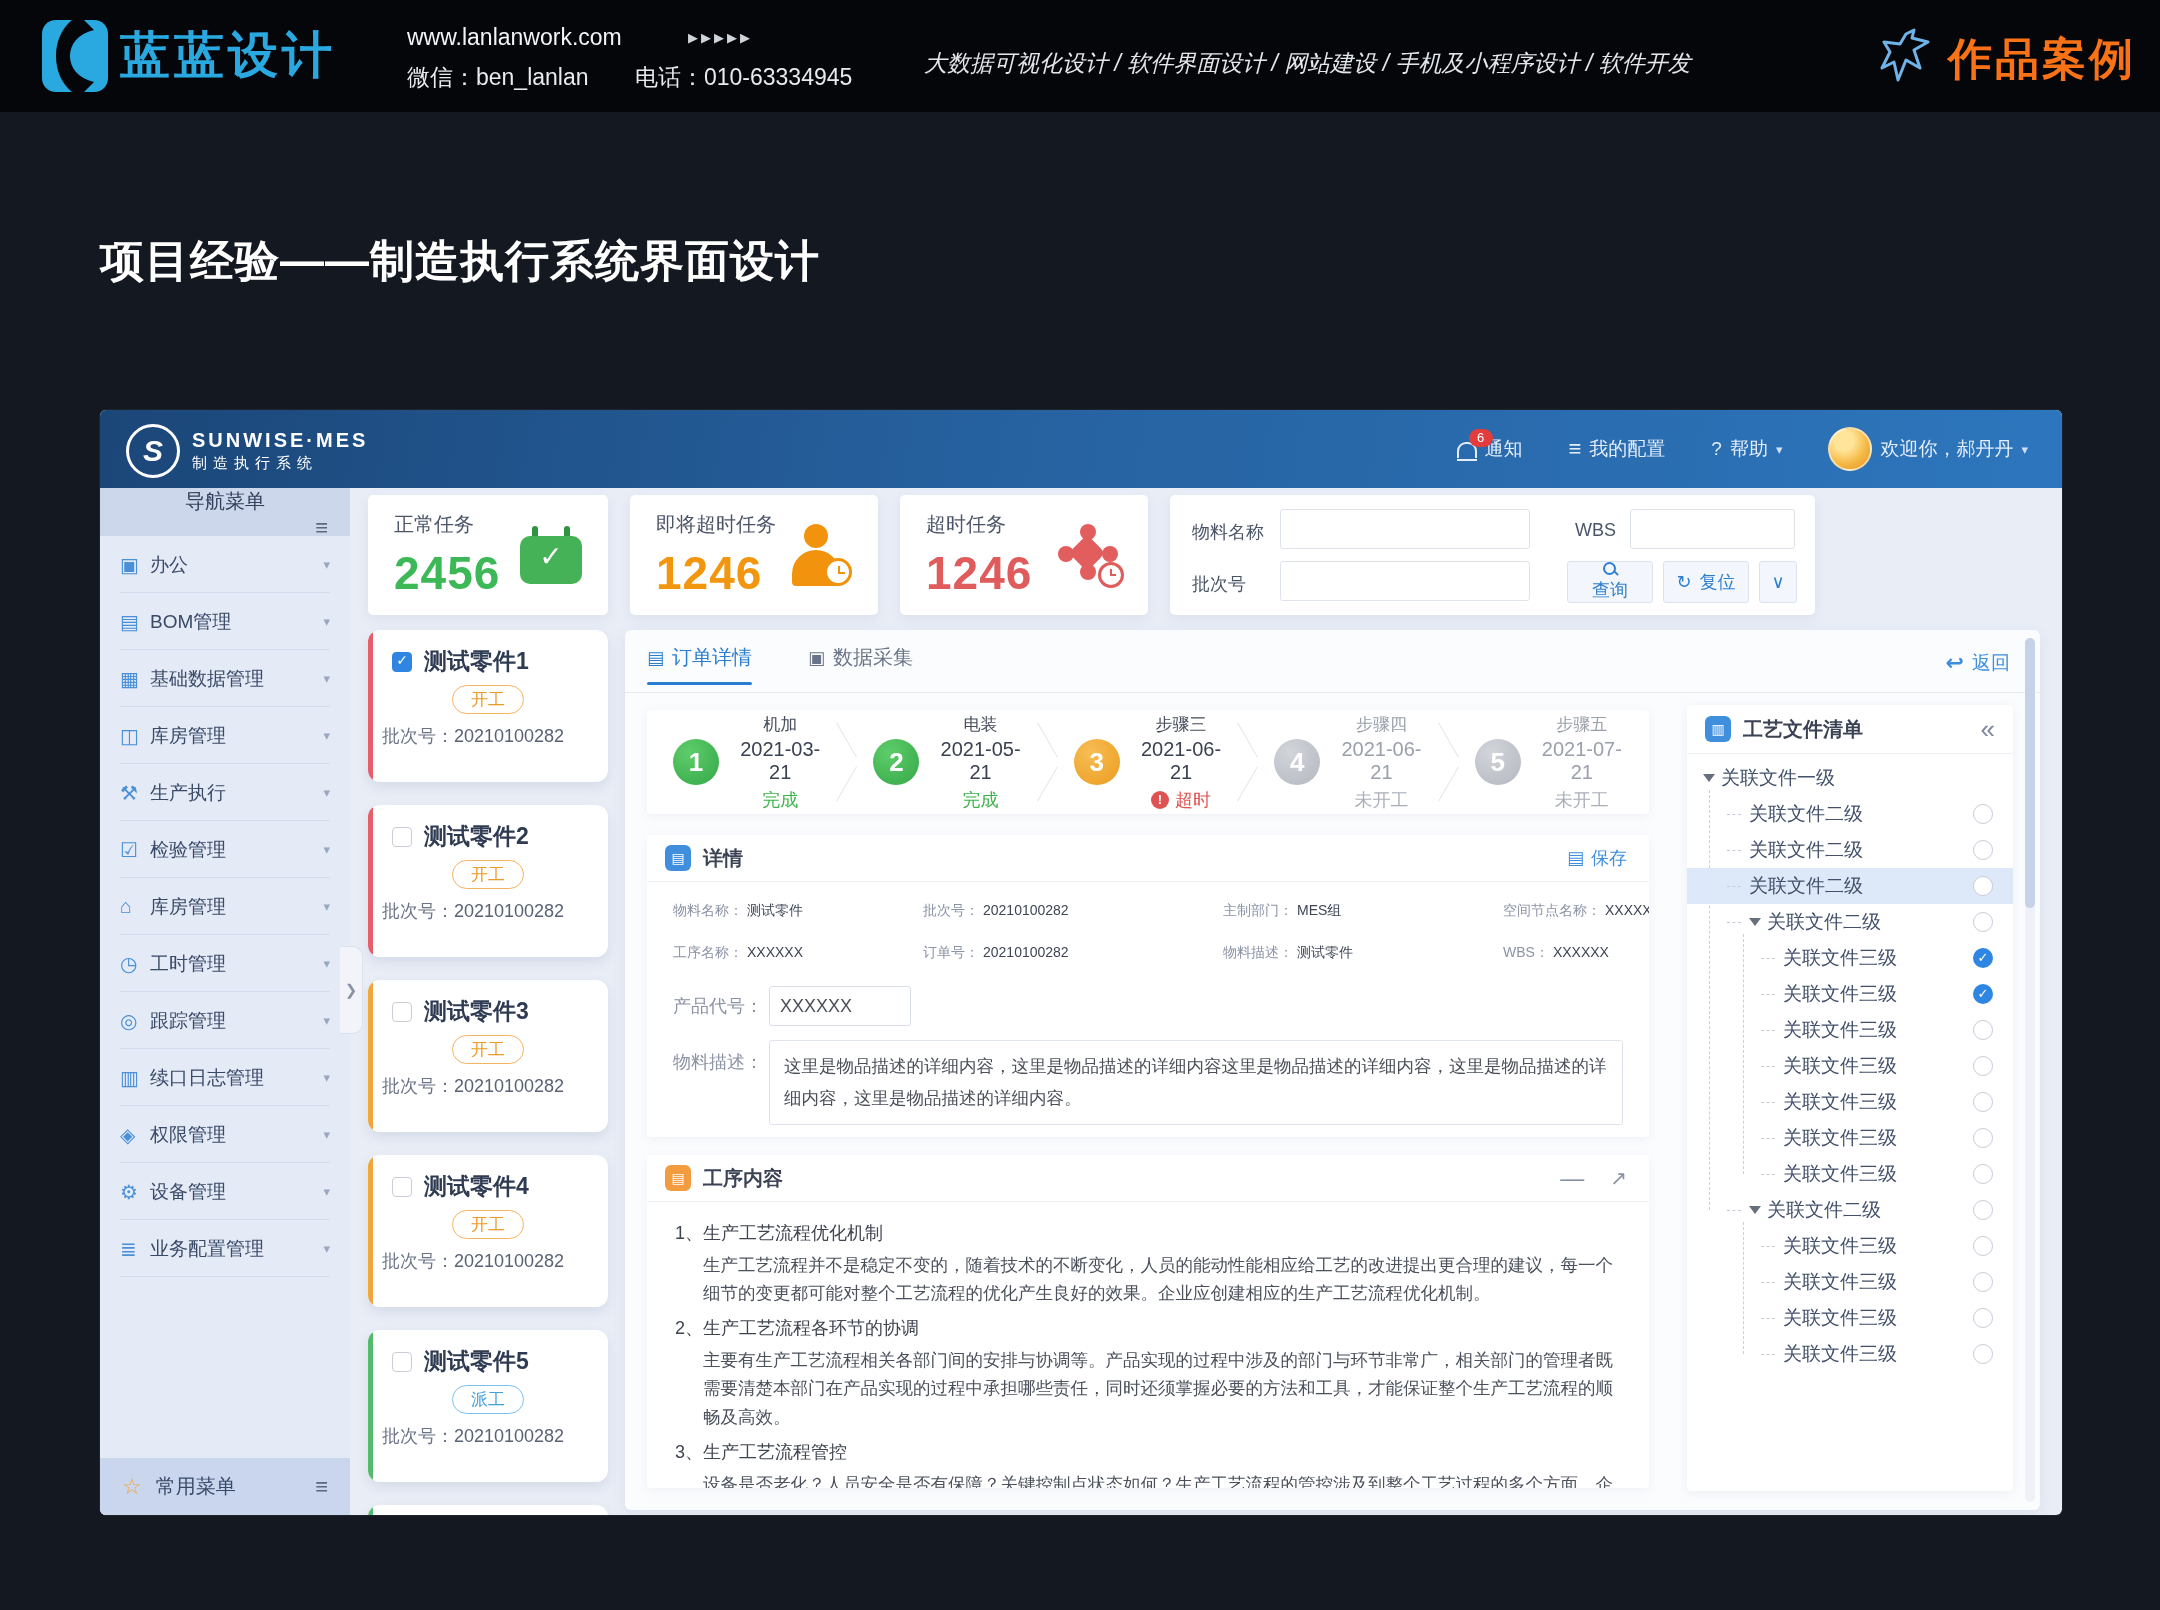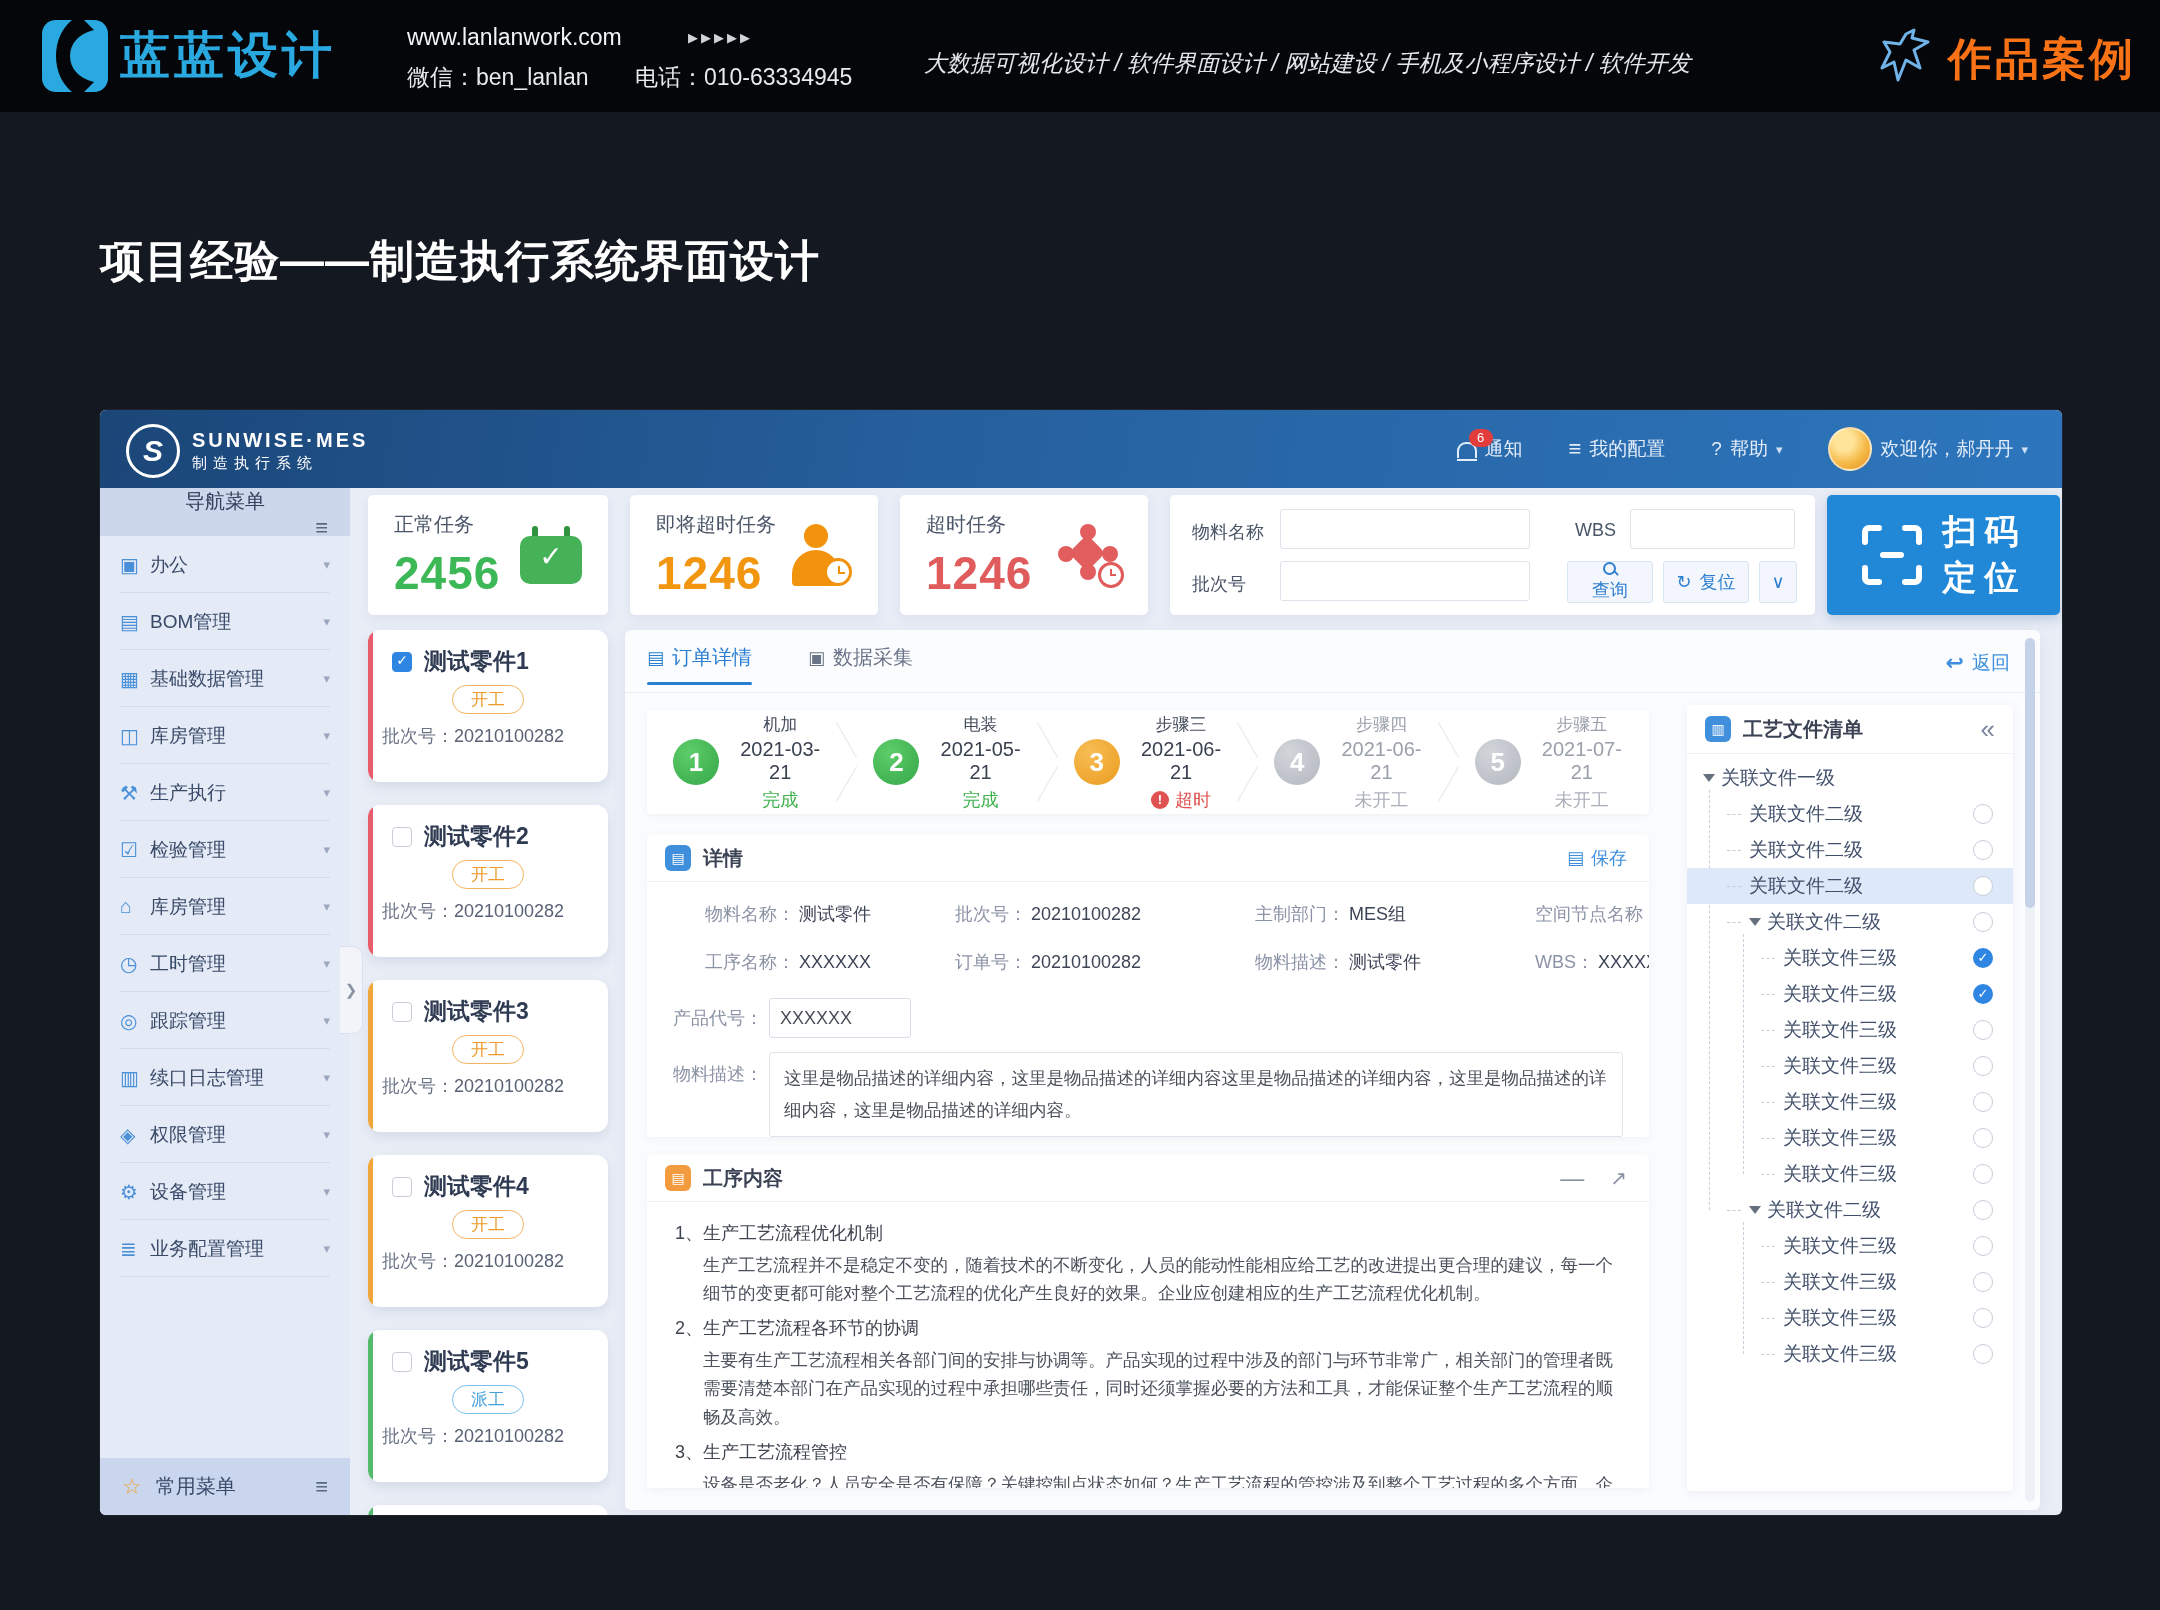--- a/index.html
+++ b/index.html
@@ -139,21 +139,21 @@
   .p-proc{left:22px;top:525px;width:1002px;height:333px;}
   .p-head{height:46px;display:flex;align-items:center;border-bottom:1px solid #eef1f6;}
   .p-ico{width:26px;height:26px;border-radius:6px;color:#fff;font-size:14px;display:flex;align-items:center;justify-content:center;margin-left:18px;}
   .ico-blue{background:#3f8fdc;} .ico-orange{background:#f39b3f;}
   .p-title{font-size:20px;color:#3a4254;font-weight:600;margin-left:12px;}
   .p-save{margin-left:auto;margin-right:22px;display:flex;align-items:center;gap:7px;color:#3e8ede;font-size:18px;}
   .p-tools{margin-left:auto;margin-right:22px;display:flex;align-items:center;gap:26px;color:#8a93a3;}
   .p-tools .mini{font-size:24px;line-height:1;} .p-tools .exp{font-size:20px;}
   .fields{padding:20px 26px 0 26px;}
   .f-row{display:grid;grid-template-columns:250px 300px 280px 1fr;margin-bottom:24px;}
-  .f-cell{font-size:18px;white-space:nowrap;margin-left:32px;}
+  .f-cell{font-size:14px;white-space:nowrap;}
   .f-cell .fl{color:#8b93a6;} .f-cell .fv{color:#3d4556;margin-left:4px;}
   .f-right{text-align:right;padding-right:26px;}
   .f-code{display:flex;align-items:center;margin-bottom:14px;}
   .f-code .fl{font-size:18px;color:#8b93a6;}
   .code-box{width:130px;height:38px;border:1px solid #d9dee9;border-radius:3px;margin-left:6px;line-height:38px;padding-left:10px;font-size:18px;color:#4a4f58;}
   .f-desc{display:flex;align-items:flex-start;}
   .f-desc .fl{font-size:18px;color:#8b93a6;flex:none;margin-top:10px;}
   .desc-box{flex:1;margin-left:6px;margin-right:0;border:1px solid #dfe3ec;border-radius:3px;padding:10px 14px;font-size:17.5px;line-height:1.8;color:#4a4f58;min-height:58px;}
   .proc-body{padding:16px 28px 0 28px;}
   .proc-item{margin-bottom:6px;}
@@ -370,35 +370,20 @@
     </span>
     <span class="s-btn" style="left:493px;width:86px;">
       <span>↻</span>
       <span>复位</span>
     </span>
     <span class="s-btn" style="left:589px;width:38px;">
       <span>∨</span>
     </span>
   </div>
 
-  <div class="scan">
-    <svg width="62" height="62" viewBox="0 0 62 62">
-      <g stroke="#ffffff" stroke-width="6" fill="none" stroke-linecap="round">
-        <path d="M4 18 V8 a4 4 0 0 1 4 -4 H18"></path>
-        <path d="M44 4 H54 a4 4 0 0 1 4 4 V18"></path>
-        <path d="M58 44 V54 a4 4 0 0 1 -4 4 H44"></path>
-        <path d="M18 58 H8 a4 4 0 0 1 -4 -4 V44"></path>
-        <path d="M22 31 H40"></path>
-      </g>
-    </svg>
-    <div class="scan-txt">
-      <div>扫码</div>
-      <div>定位</div>
-    </div>
-  </div>
 
   <div class="parts">
     <div class="part">
       <span class="stripe stripe-red"></span>
       <div class="row1">
           <span class="pcheck on"></span>
           <span class="pname">测试零件1</span>
         </div>
       <div class="pbadge b-start">开工</div>
       <div class="pbatch"><span class="bl">批次号：</span><span>20210100282</span></div>

